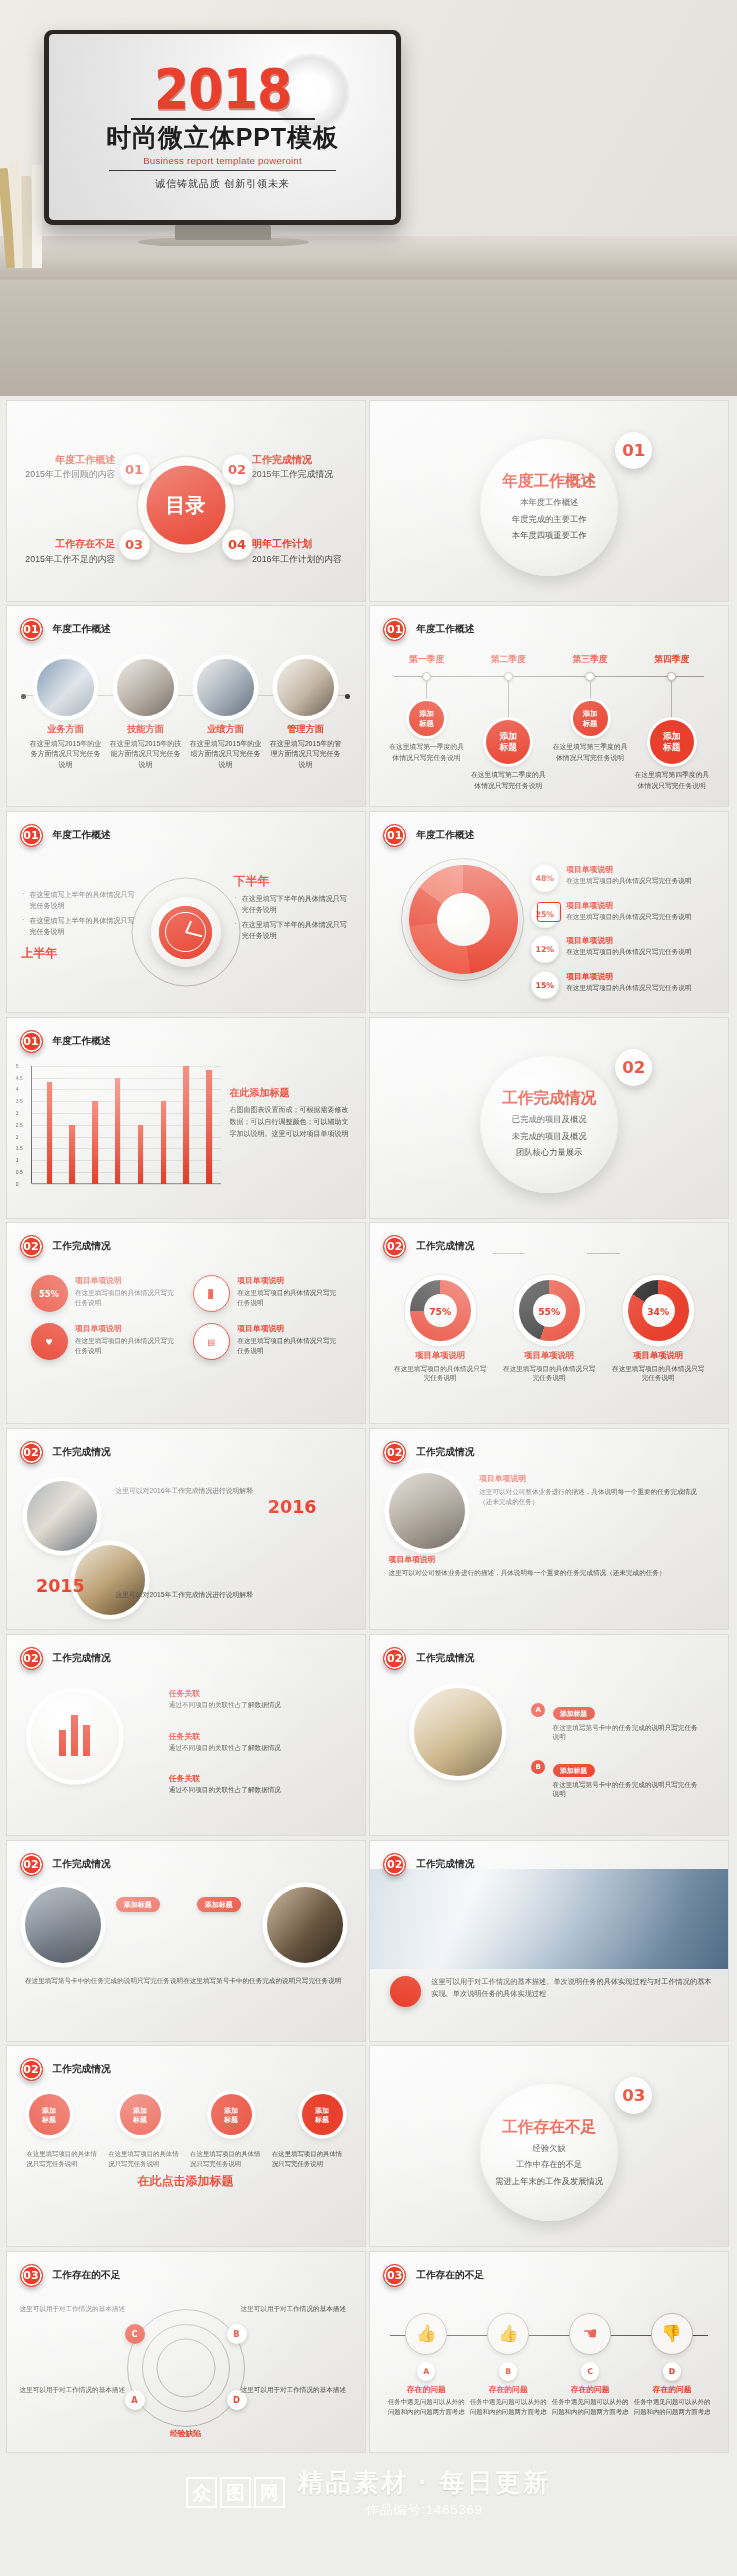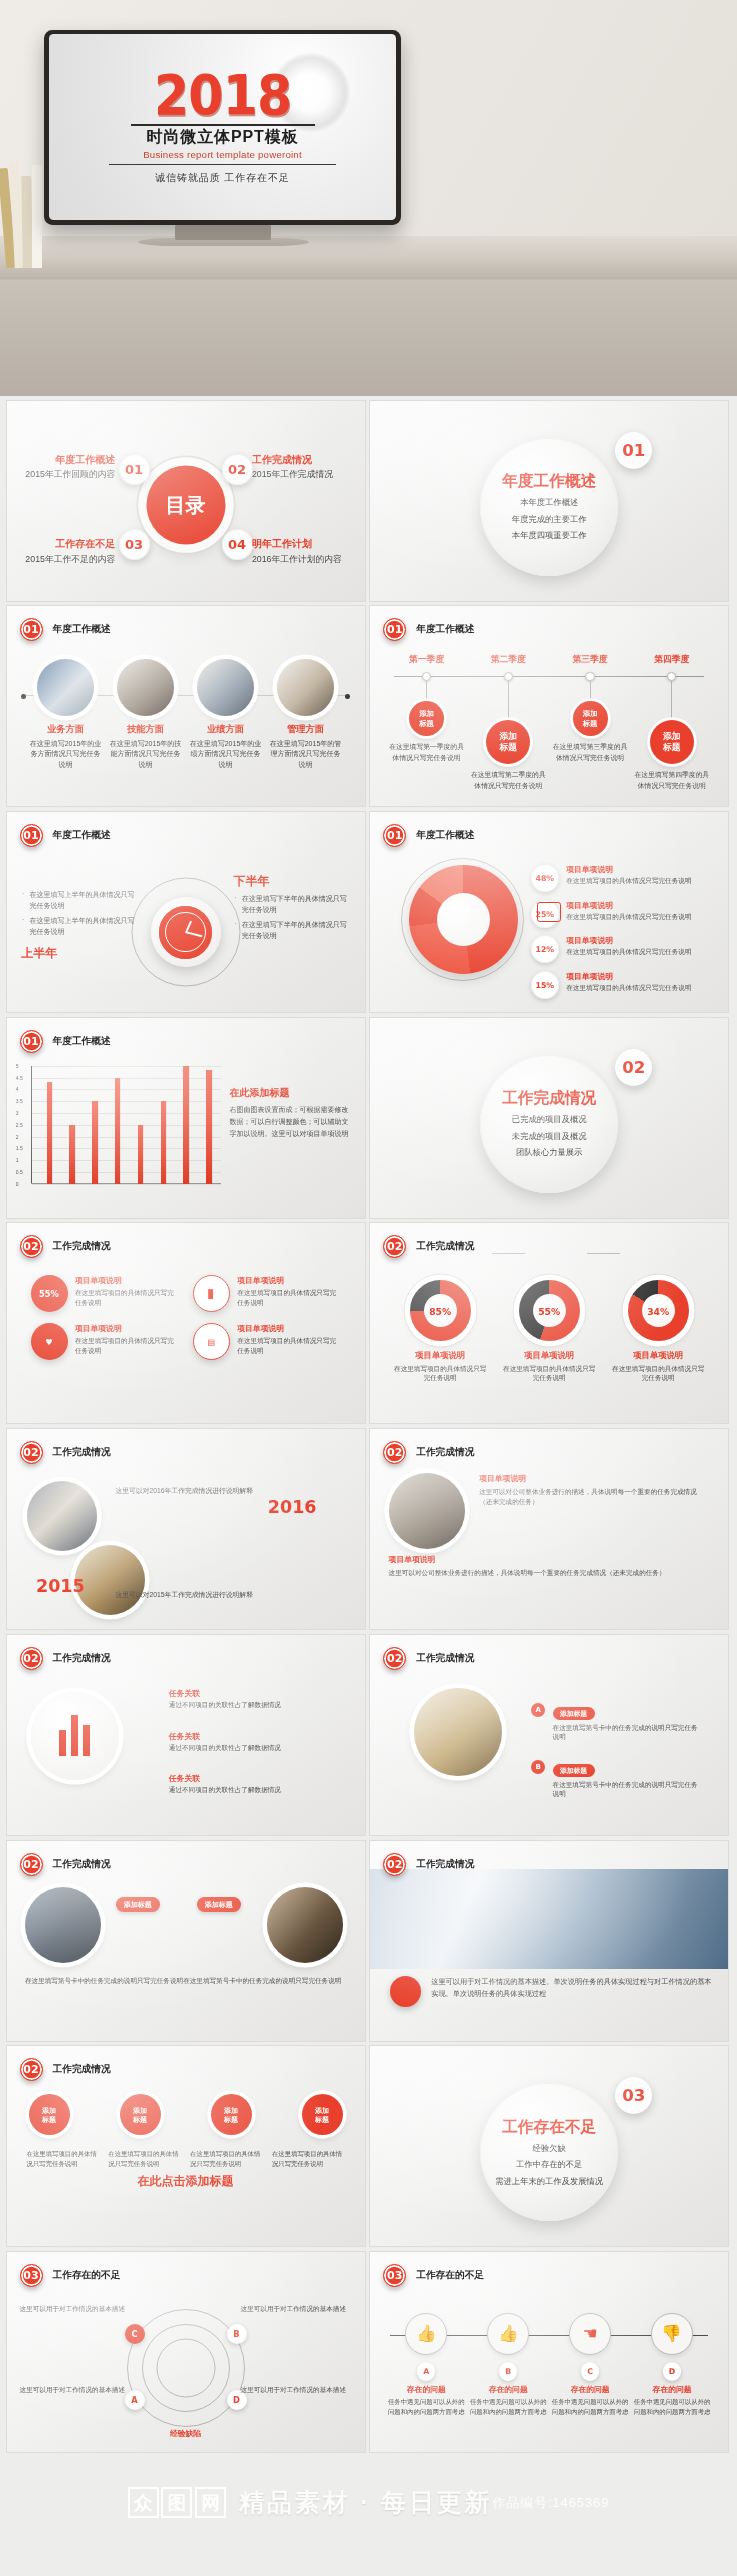--- a/index.html
+++ b/index.html
@@ -29,21 +29,21 @@
   }
   .flare { position:absolute; left:64%; top:10%; width:79px; height:79px; border-radius:50%;
     background: radial-gradient(circle, rgba(255,255,255,.98) 0%, rgba(255,255,255,.5) 34%, rgba(190,190,190,.35) 62%, rgba(190,190,190,0) 74%); }
   .scr-inner { position:absolute; inset:0; display:flex; flex-direction:column; align-items:center; justify-content:center; }
   .yr {
     font-family:"DejaVu Sans", sans-serif; font-weight:bold; font-size:55px; letter-spacing:-0.9px;
     color:#e8402c; line-height:.95; text-shadow:0.9px 1.8px 0 rgba(170,35,22,.5);
     transform: scaleX(.92);
   }
   .rule { width:184px; height:1.8px; background:#2b2b2b; margin:2.8px 0 1.8px; }
-  .cn-title { font-size:16px; font-weight:bold; color:#1e1e1e; letter-spacing:0.9px; }
+  .cn-title { font-size:25px; font-weight:bold; color:#1e1e1e; letter-spacing:0.9px; }
   .en-sub { font-size:9.7px; color:#d0442e; letter-spacing:0.2px; margin-top:0.9px; }
   .rule2 { width:227px; height:0.9px; background:#3a3a3a; margin:3.7px 0 6.4px; }
   .slogan { font-size:10px; color:#3a3a3a; letter-spacing:0.9px; }
   .stand { position:absolute; left:175px; top:225px; width:96px; height:14.7px; background:linear-gradient(#b9b2a9,#a79f95); border-radius:1.8px;}
   .base  { position:absolute; left:138px; top:238px; width:171px; height:8.3px; background:linear-gradient(#cdc6bc,#b4ada3); border-radius:40%/90%; }
   .books { position:absolute; left:0; top:157px; width:52px; height:111px; }
   .books i { position:absolute; bottom:0; width:10px; border-radius:1.8px 1.8px 0 0; display:block; }
   .books i:nth-child(1){ left:1.8px;  height:100px; background:#cbb37c; transform:rotate(-5deg);}
   .books i:nth-child(2){ left:12px; height:107px; background:#efe9dd; transform:rotate(-3deg);}
   .books i:nth-child(3){ left:22px; height:92px; background:#ded5c3; transform:rotate(-1deg);}
@@ -294,21 +294,21 @@
       display:flex;align-items:center;justify-content:center;box-shadow:0 1.8px 4.6px rgba(0,0,0,.18);}
   .hh{ font-size:7.8px;font-weight:bold;color:#e8402c;}
   .hs{ font-size:6.4px;color:#4f4f4f;line-height:1.5;margin-top:1.8px;}
 
   
   .wm{ position:absolute; left:0; right:0; bottom:57px; display:flex; align-items:center;
        justify-content:center; gap:13px; pointer-events:none; z-index:30; }
   .wm-logo{ display:flex; gap:2.8px; }
   .wm-logo span{ width:31px;height:31px;border:2.8px solid rgba(255,255,255,.92); color:rgba(255,255,255,.95);
       font-size:18.4px;font-weight:bold;display:flex;align-items:center;justify-content:center;}
-  .wm-text{ display:flex; flex-direction:row; align-items:center; }
+  .wm-text{ display:flex; flex-direction:column; align-items:center; }
   .wm-main{ font-size:25px; font-weight:bold; color:rgba(255,255,255,.93); letter-spacing:2.8px;
       text-shadow:0 0.9px 1.8px rgba(0,0,0,.12); }
   .wm-sub{ font-size:13px; color:rgba(255,255,255,.93); letter-spacing:0.9px; margin-top:1.8px; align-self:center;}
 </style>
 </head>
 <body>
 
 <div class="page">
 
   <div class="hero">
@@ -325,21 +325,21 @@
     <div class="stand"></div>
     <div class="monitor">
       <div class="screen">
         <div class="flare"></div>
         <div class="scr-inner">
           <div class="yr">2018</div>
           <div class="rule"></div>
           <div class="cn-title">时尚微立体PPT模板</div>
           <div class="en-sub">Business report template poweroint</div>
           <div class="rule2"></div>
-          <div class="slogan">诚信铸就品质  工作存在不足</div>
+          <div class="slogan">诚信铸就品质  创新引领未来</div>
         </div>
       </div>
     </div>
   </div>
 
   <div class="grid">
 
     <div class="slide">
       <div class="toc-center">目录</div>
       <div class="toc-num" style="left:112px;top:53px">01</div>
@@ -618,21 +618,21 @@
     <div class="slide">
       <div class="shead">
         <div class="badge">02</div>
         <div class="shead-t">工作完成情况</div>
       </div>
       <div class="d3-link" style="left:122px;width:33px"></div>
       <div class="d3-link" style="left:217px;width:33px"></div>
       <div class="d3">
         <div class="d3-col">
           <div class="d3-ring" style="background:conic-gradient(#e8402c 0 75%, #2b2b2b 75% 100%)">
-            <div class="d3-val">85%</div>
+            <div class="d3-val">75%</div>
           </div>
           <div class="d3-h">项目单项说明</div>
           <div class="d3-s">在这里填写项目的具体情况只写完任务说明</div>
         </div>
         <div class="d3-col">
           <div class="d3-ring" style="background:conic-gradient(#e8402c 0 55%, #2b2b2b 55% 100%)">
             <div class="d3-val">55%</div>
           </div>
           <div class="d3-h">项目单项说明</div>
           <div class="d3-s">在这里填写项目的具体情况只写完任务说明</div>

